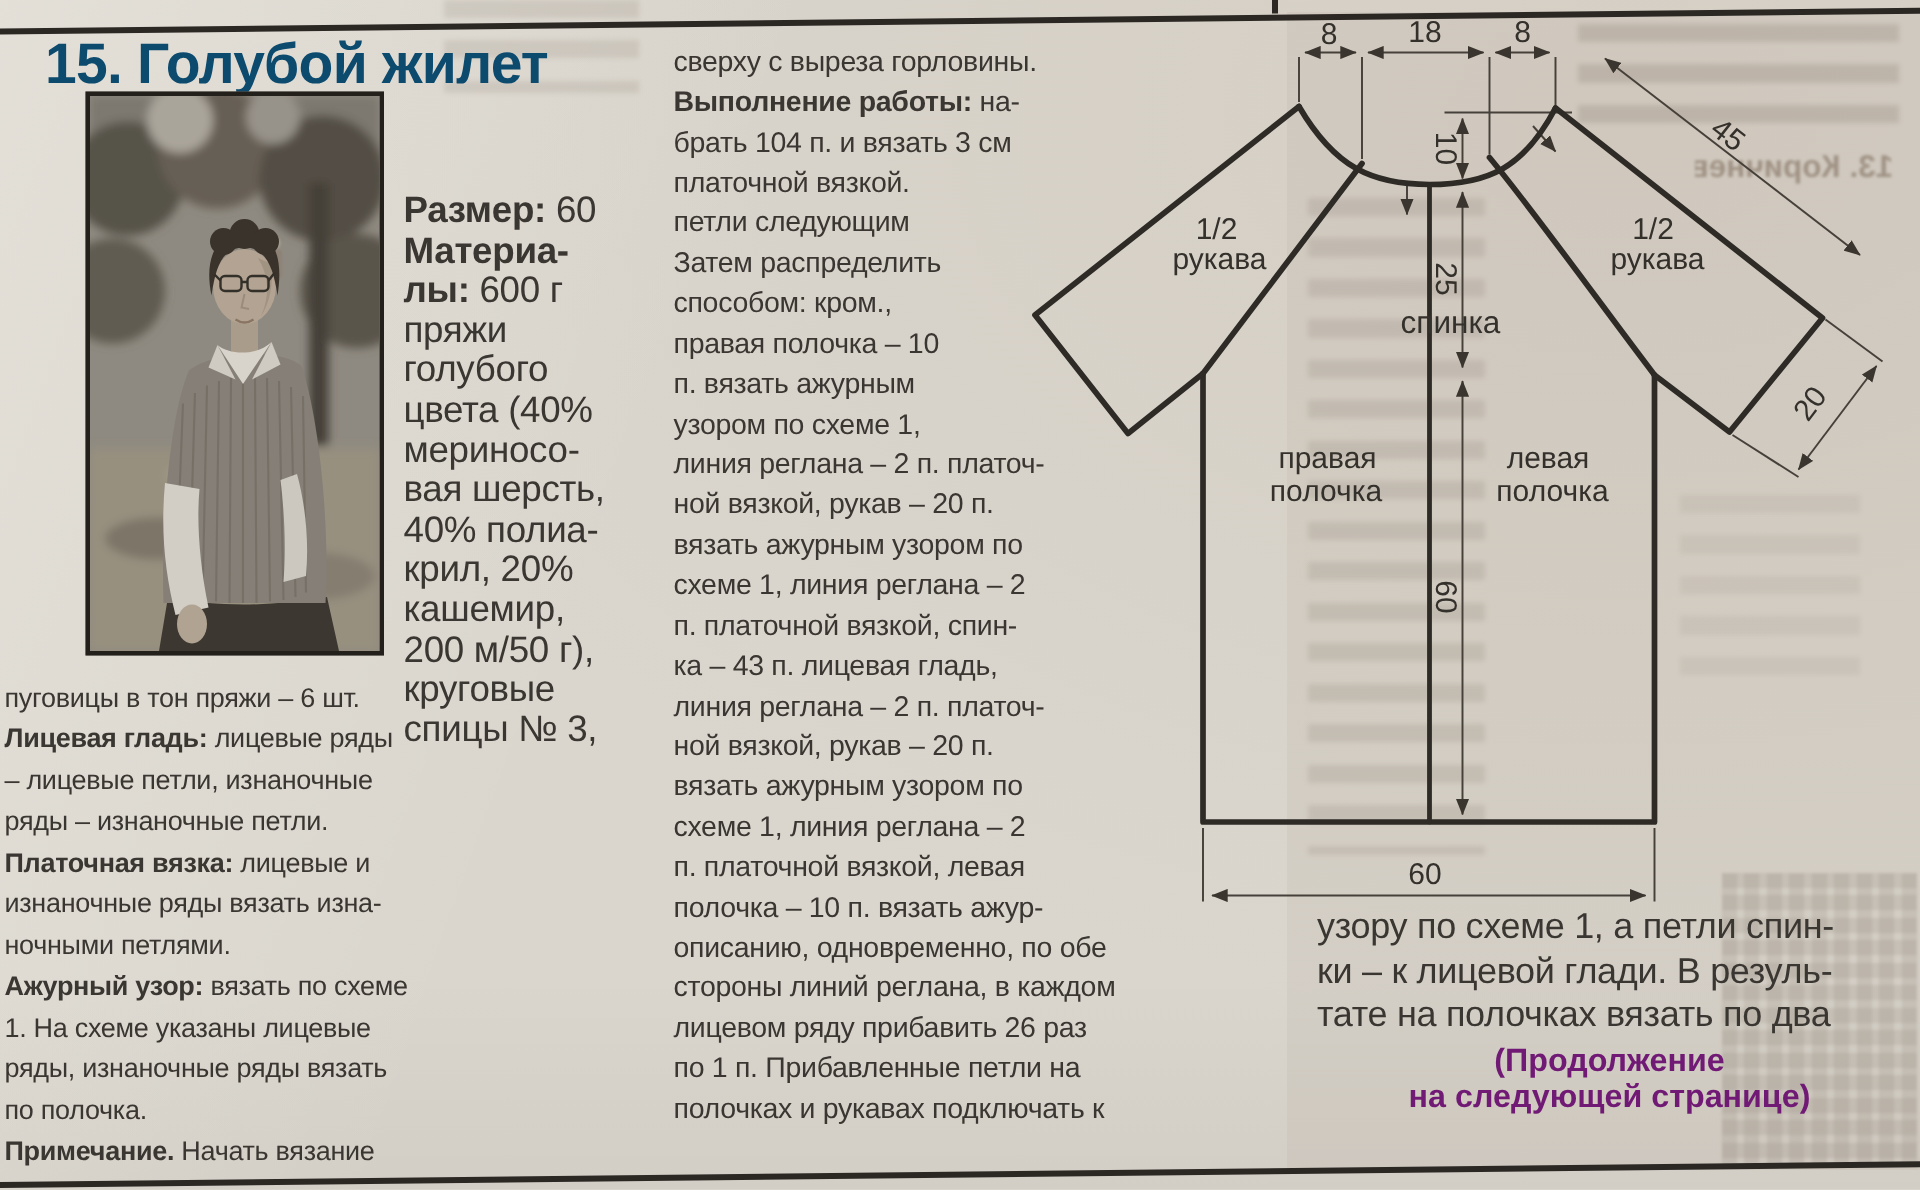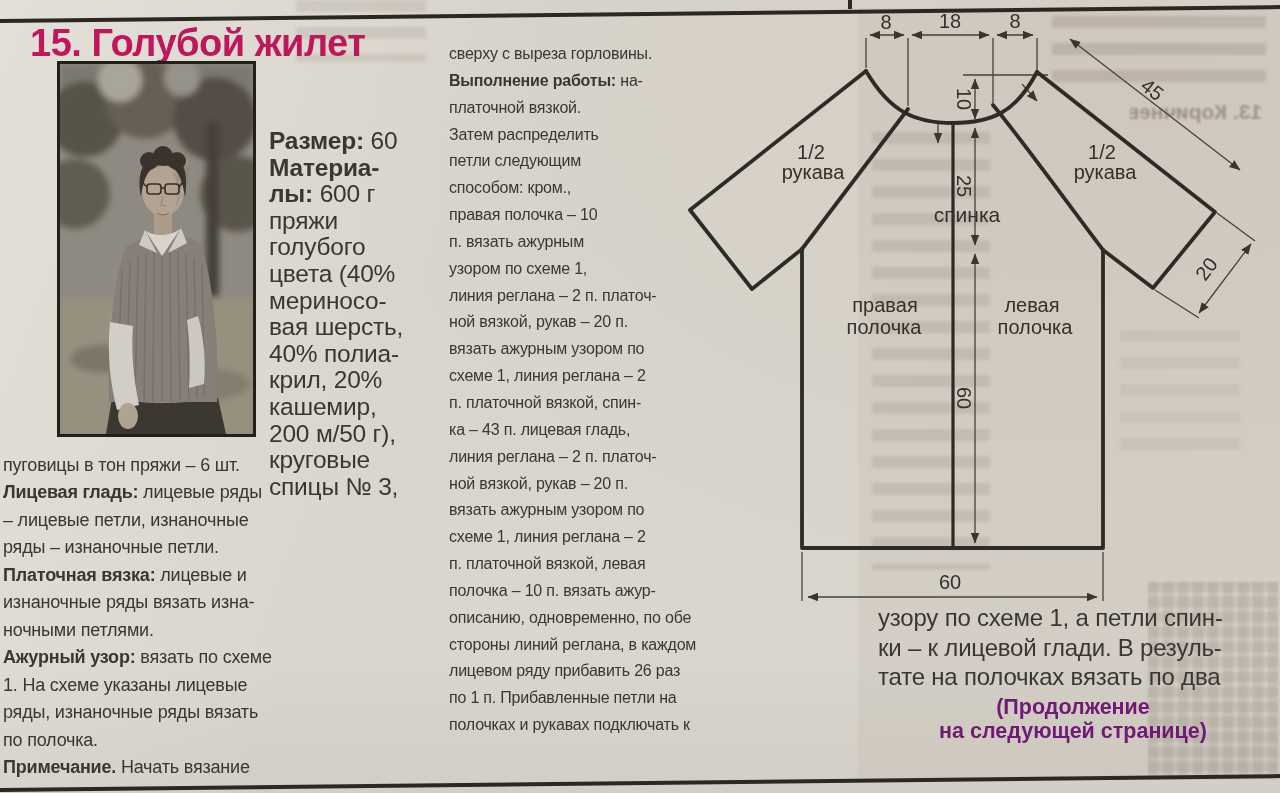--- a/index.html
+++ b/index.html
@@ -22,32 +22,32 @@
   .sm-grid{background:
       repeating-linear-gradient(90deg, rgba(122,110,97,.30) 0 10px, rgba(0,0,0,0) 10px 15px),
       repeating-linear-gradient(180deg, rgba(122,110,97,.30) 0 10px, rgba(0,0,0,0) 10px 15px);}
   .rule{position:absolute;background:#2b2723;transform:rotate(-0.62deg);transform-origin:0 50%;}
   #rule-top{left:-4px;top:19px;width:1292px;height:4px;}
   #rule-bottom{left:-4px;top:788px;width:1292px;height:4px;}
   #top-tick{position:absolute;left:848px;top:0;width:4px;height:9px;background:#2b2723;}
 
   #page-title{
     position:absolute;left:30px;top:22px;
-    font-size:38px;font-weight:bold;letter-spacing:-0.5px;color:#be185d;white-space:nowrap;
+    font-size:38px;font-weight:bold;letter-spacing:-0.5px;color:#0c4a6e;white-space:nowrap;
   }
   #photo{
     position:absolute;left:57px;top:61px;width:199px;height:376px;
     border:3px solid #23201c;box-sizing:border-box;background:#8f8a81;
   }
   #photo svg{display:block;width:100%;height:100%;}
 
   .textline b{font-weight:700;}
   #info-block{position:absolute;left:269px;top:86px;width:162px;font-size:24.5px;line-height:26.6px;letter-spacing:-0.2px;margin-top:42px;}
   #left-column{position:absolute;left:3px;top:452px;width:434px;font-size:18px;line-height:27.45px;letter-spacing:-0.2px;}
-  #middle-column{position:absolute;left:449px;top:41px;width:404px;font-size:16px;line-height:26.85px;letter-spacing:-0.2px;}
+  #middle-column{position:absolute;left:449px;top:29px;width:404px;font-size:19px;line-height:26.85px;letter-spacing:-0.2px;}
   #bottom-right{position:absolute;left:878px;top:603px;width:376px;font-size:24px;line-height:29.5px;letter-spacing:-0.2px;}
   #continuation{position:absolute;left:878px;top:696px;width:390px;text-align:center;
     font-size:21.5px;line-height:23.5px;font-weight:bold;color:#701a75;}
 
   #diagram-svg{position:absolute;left:0;top:0;width:1280px;height:630px;}
   #diagram-svg text{font-family:"Liberation Sans","DejaVu Sans",sans-serif;fill:#34302b;}
   .dim-num{font-size:20px;}
   .part-label{font-size:20px;}
 
   #bleed-heading{
@@ -167,23 +167,24 @@
     <div class="textline"><b>Ажурный узор:</b> вязать по схеме</div>
     <div class="textline">1. На схеме указаны лицевые</div>
     <div class="textline">ряды, изнаночные ряды вязать</div>
     <div class="textline">по полочка.</div>
     <div class="textline"><b>Примечание.</b> Начать вязание</div>
   </div>
 
 <div id="middle-column">
     <div class="textline">сверху с выреза горловины.</div>
     <div class="textline"><b>Выполнение работы:</b> на-</div>
+    <div class="textline">брать 104 п. и вязать 3 см</div>
     <div class="textline">платочной вязкой.</div>
+    <div class="textline">петли следующим</div>
     <div class="textline">Затем распределить</div>
-    <div class="textline">петли следующим</div>
     <div class="textline">способом: кром.,</div>
     <div class="textline">правая полочка – 10</div>
     <div class="textline">п. вязать ажурным</div>
     <div class="textline">узором по схеме 1,</div>
     <div class="textline">линия реглана – 2 п. платоч-</div>
     <div class="textline">ной вязкой, рукав – 20 п.</div>
     <div class="textline">вязать ажурным узором по</div>
     <div class="textline">схеме 1, линия реглана – 2</div>
     <div class="textline">п. платочной вязкой, спин-</div>
     <div class="textline">ка – 43 п. лицевая гладь,</div>

